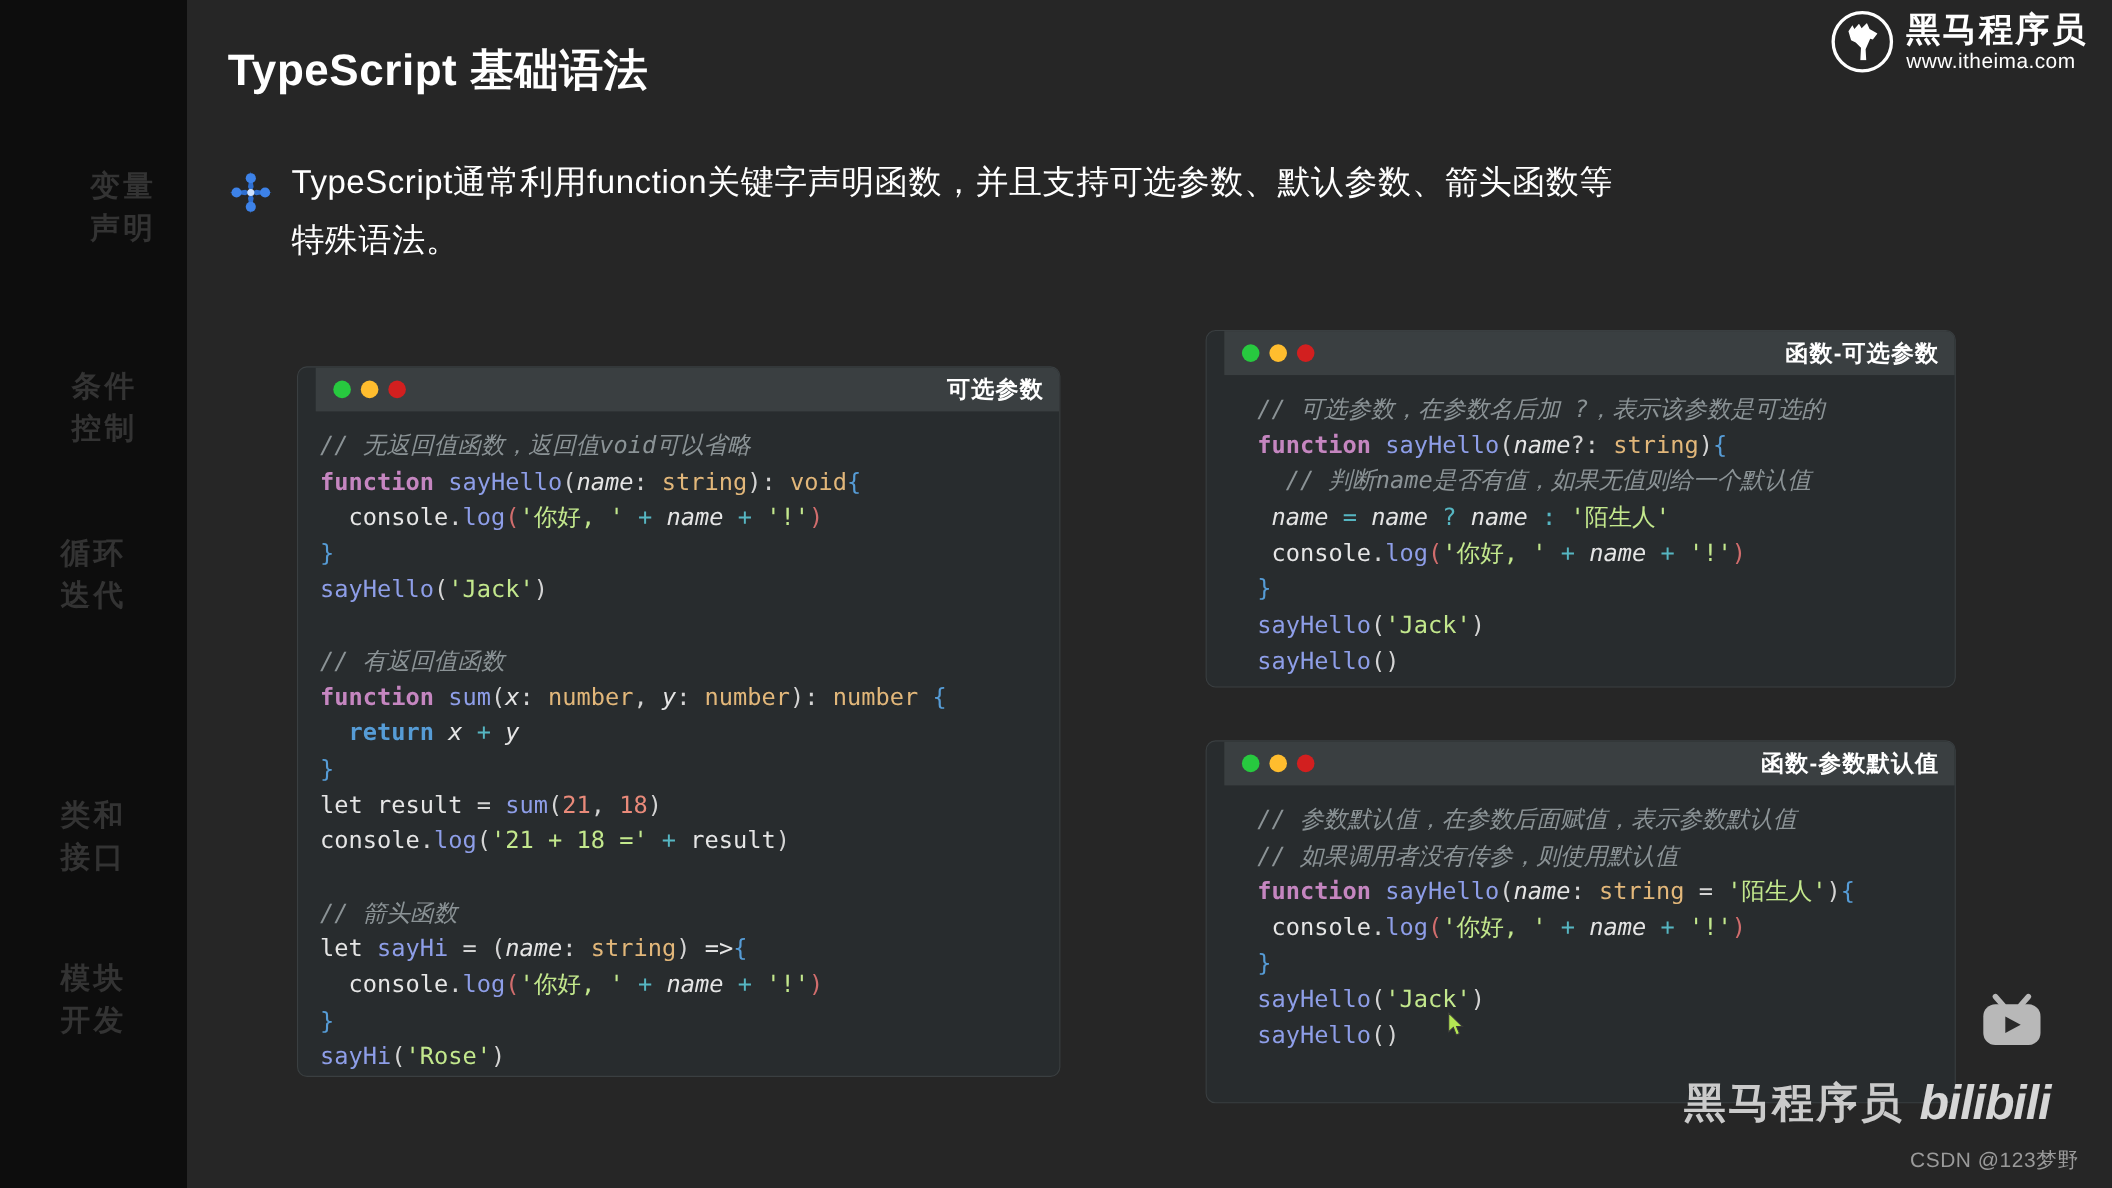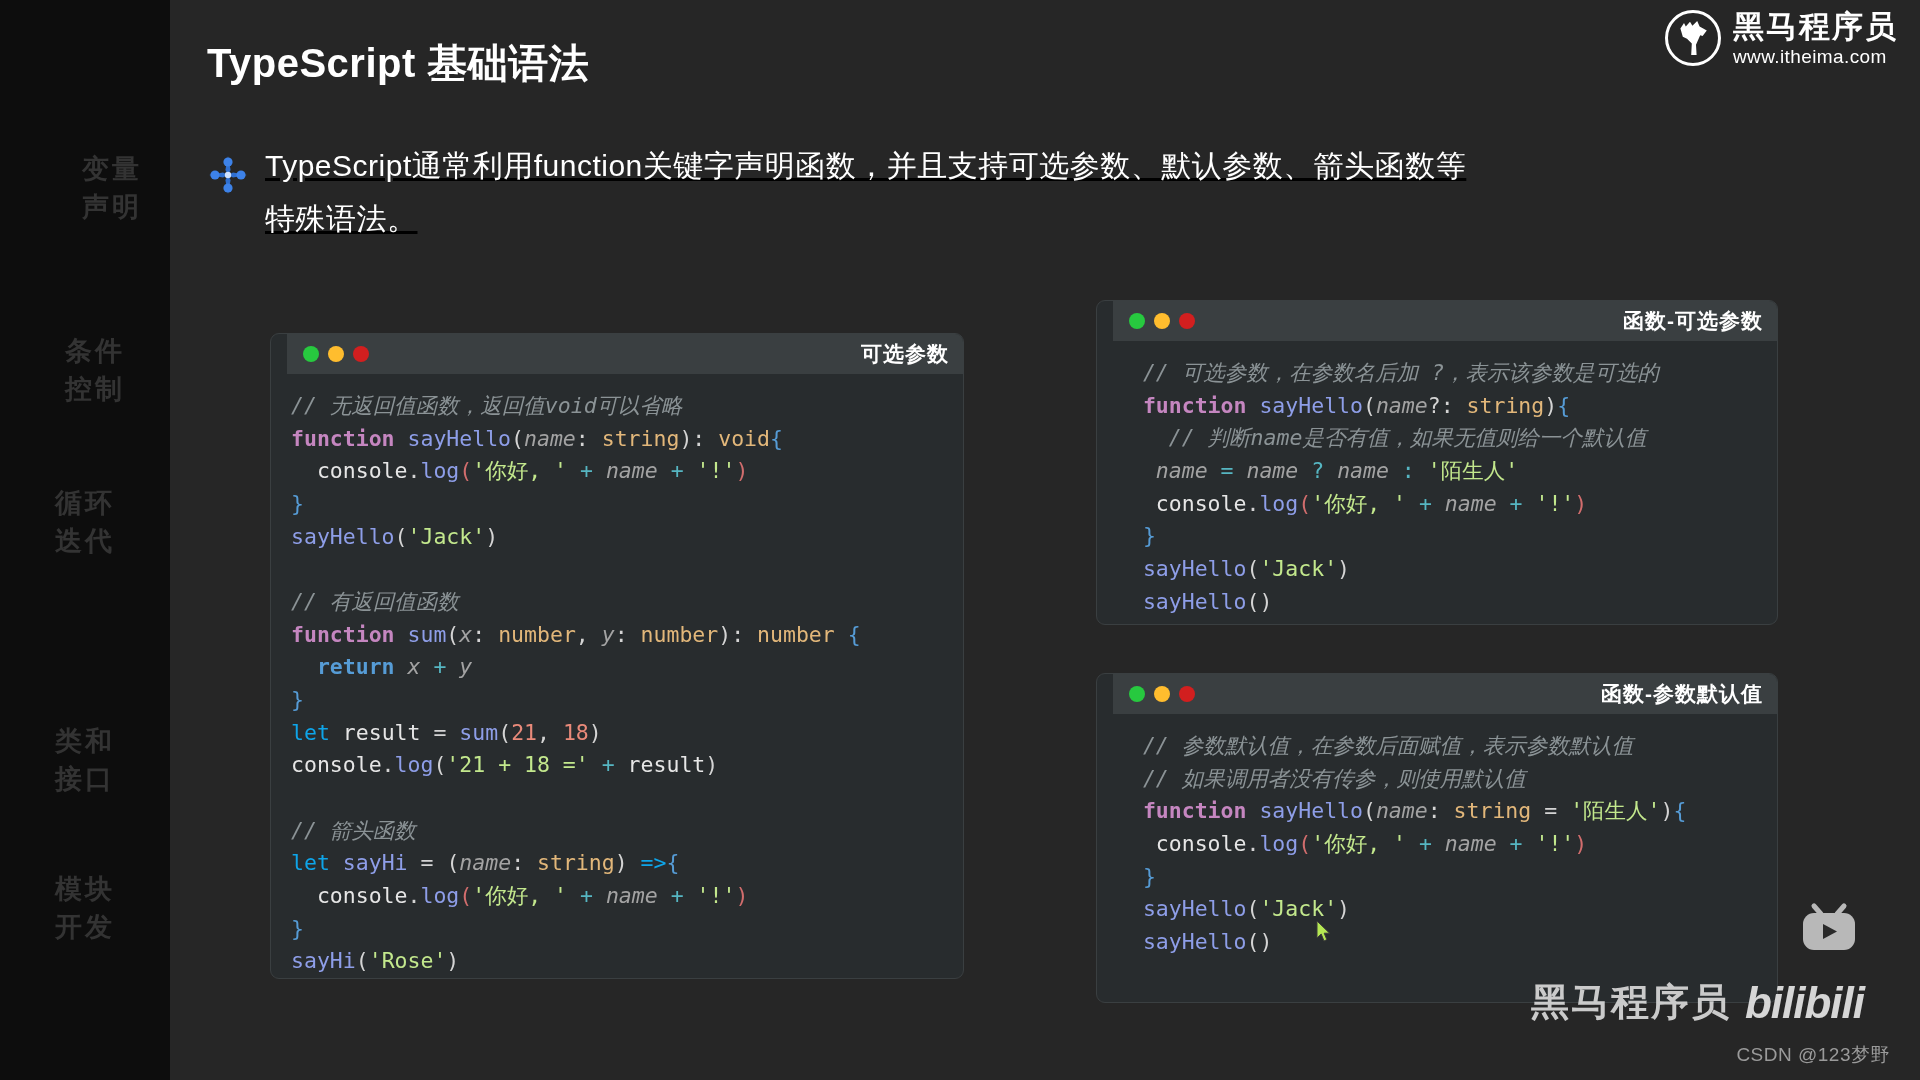--- a/index.html
+++ b/index.html
@@ -86,21 +86,20 @@
     margin-top: 5px;
   }
 
   
   #intro {
     position: absolute;
     left: 207px; top: 140px;
     width: 1560px;
     display: flex;
     gap: 16px;
-    text-decoration: underline;
   }
   #intro .sparkle {
     flex: none;
     width: 42px; height: 42px;
     margin-top: 14px;
     position: relative;
   }
   #intro .sparkle svg { display: block; }
   #intro .text {
     font-size: 30px;
@@ -147,27 +146,27 @@
     color: #d4d4d4;
     white-space: pre;
   }
   .cw-body .ln { display: block; min-height: 1.52em; }
 
   
   .cm   { color: #8b9396; font-style: italic; }
   .kw   { color: #c586c0; font-weight: 700; text-align: center; }
   .kw2  { color: #569cd6; font-weight: 700; }
   .fn   { color: #8e9ee8; }
-  .par  { color: #a3a3a3; font-style: italic; }
+  .par  { color: #e5e5e5; font-style: italic; }
   .typ  { color: #e2b77a; }
   .str  { color: #c3e88d; }
   .num  { color: #e98a7a; }
   .op   { color: #56b6c2; }
   .pn   { color: #d4d4d4; }
-  .pnk  { color: #0ea5e9; }
+  .pnk  { color: #e5e5e5; }
   .prop { color: #8e9ee8; }
   .paren-r { color: #d16d6d; }
   .brace-b { color: #569cd6; }
   .plain { color: #e6e6e6; }
 
   
   #wm-bili {
     position: absolute;
     right: 56px; bottom: 52px;
     display: flex; align-items: flex-end; gap: 14px;

